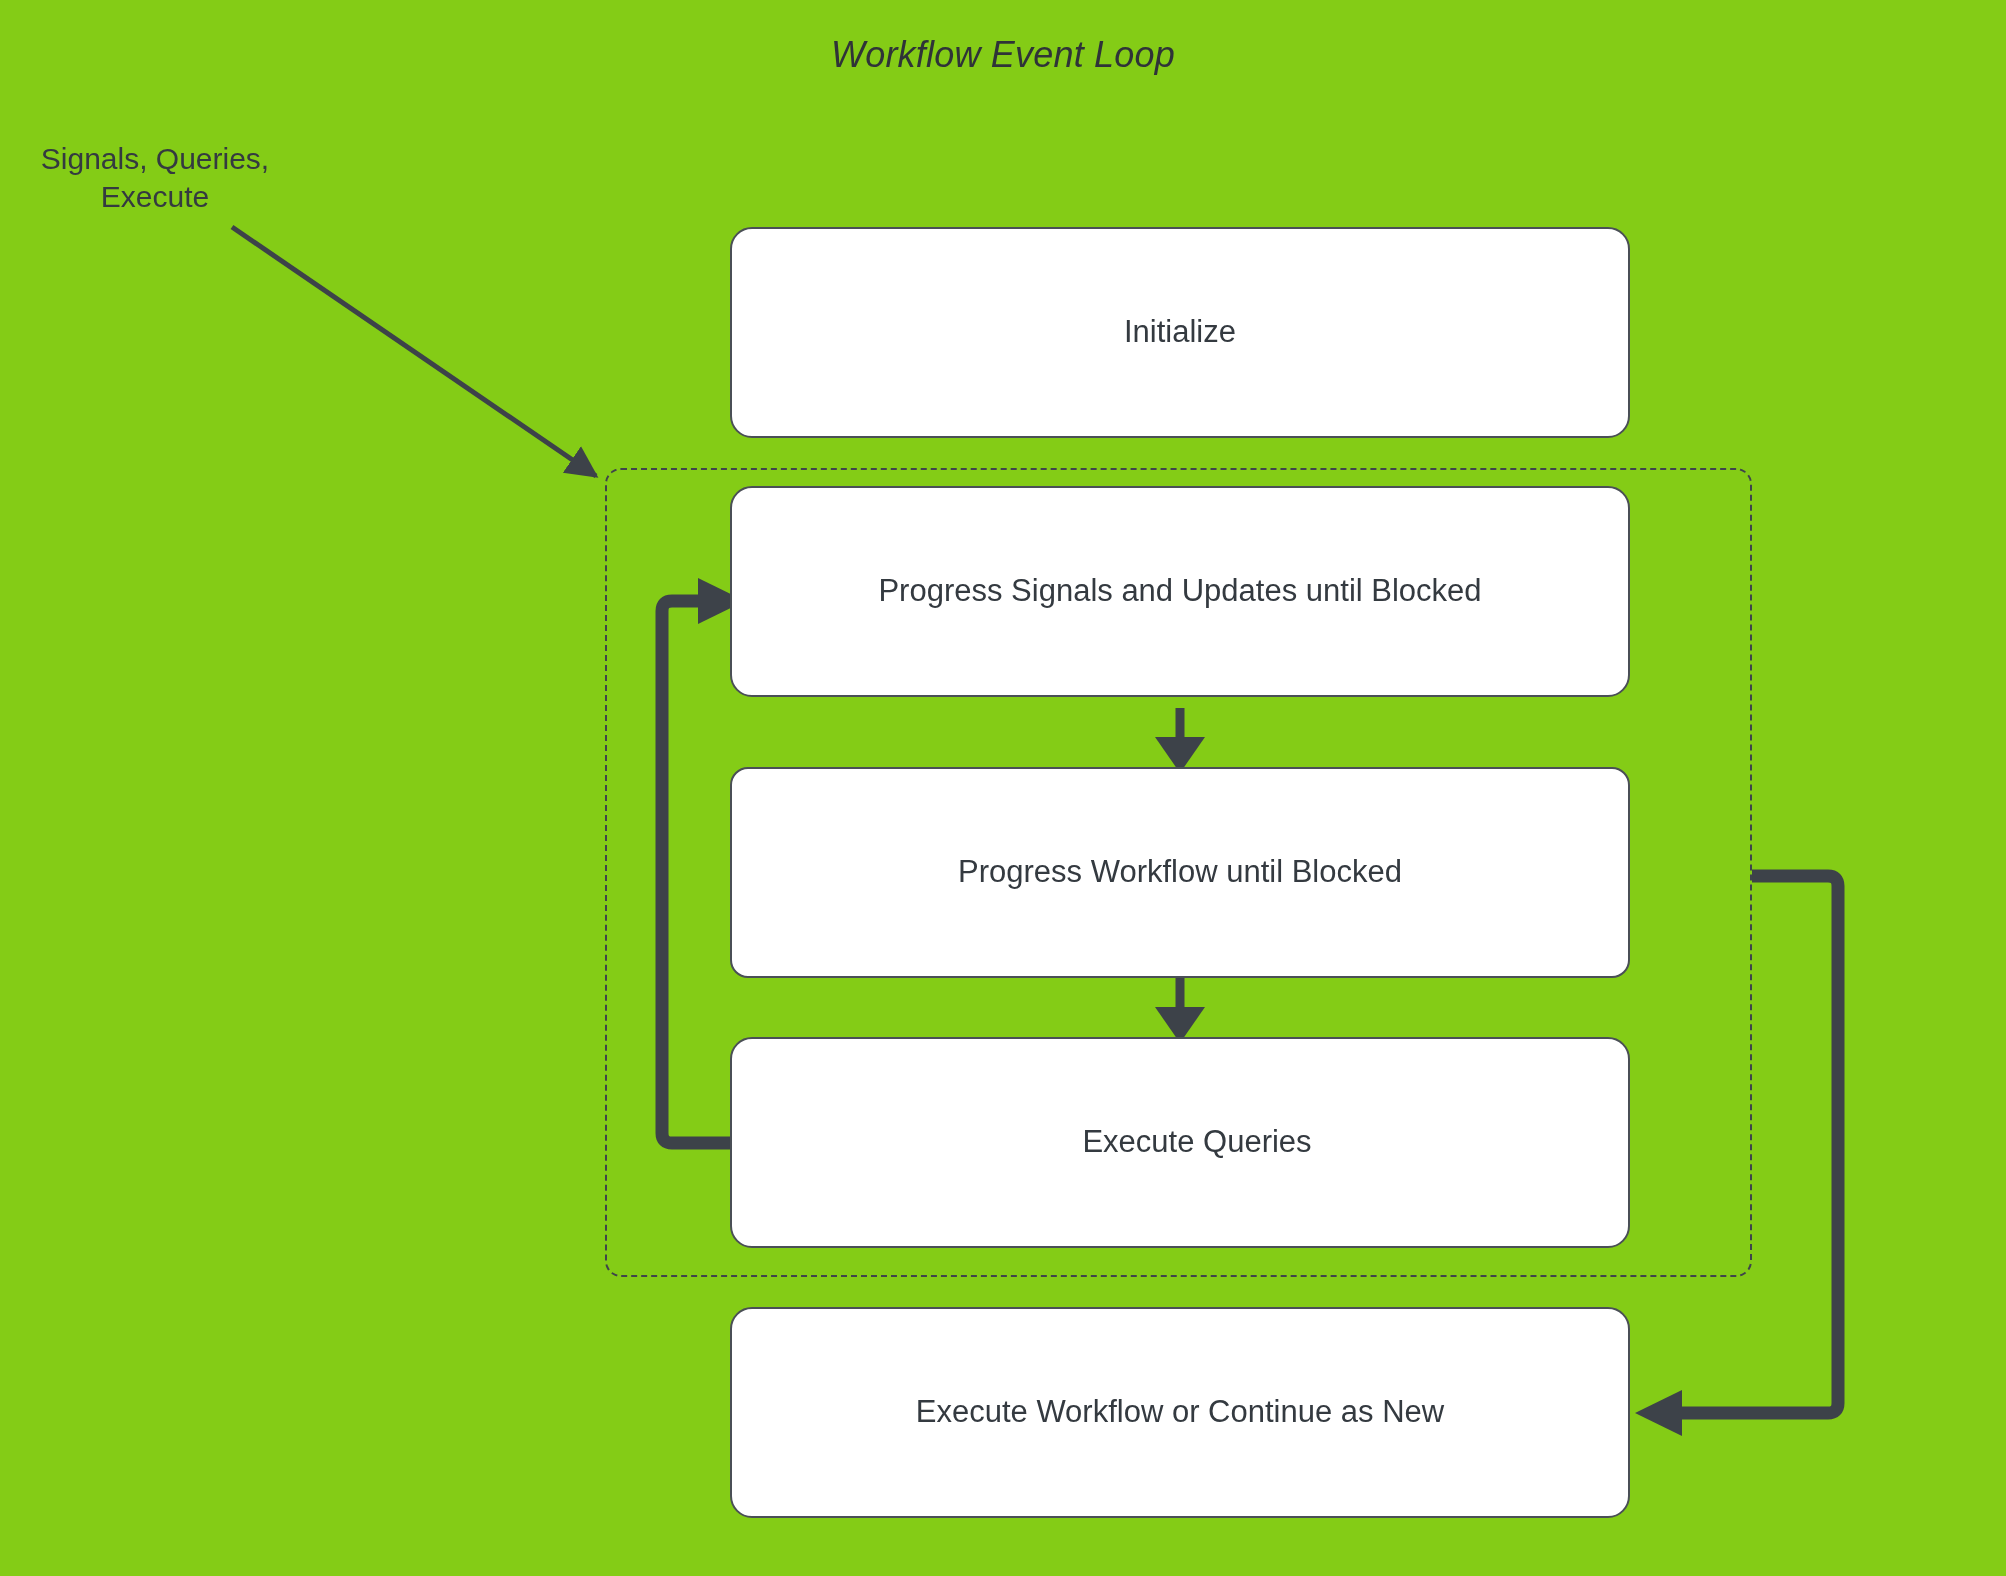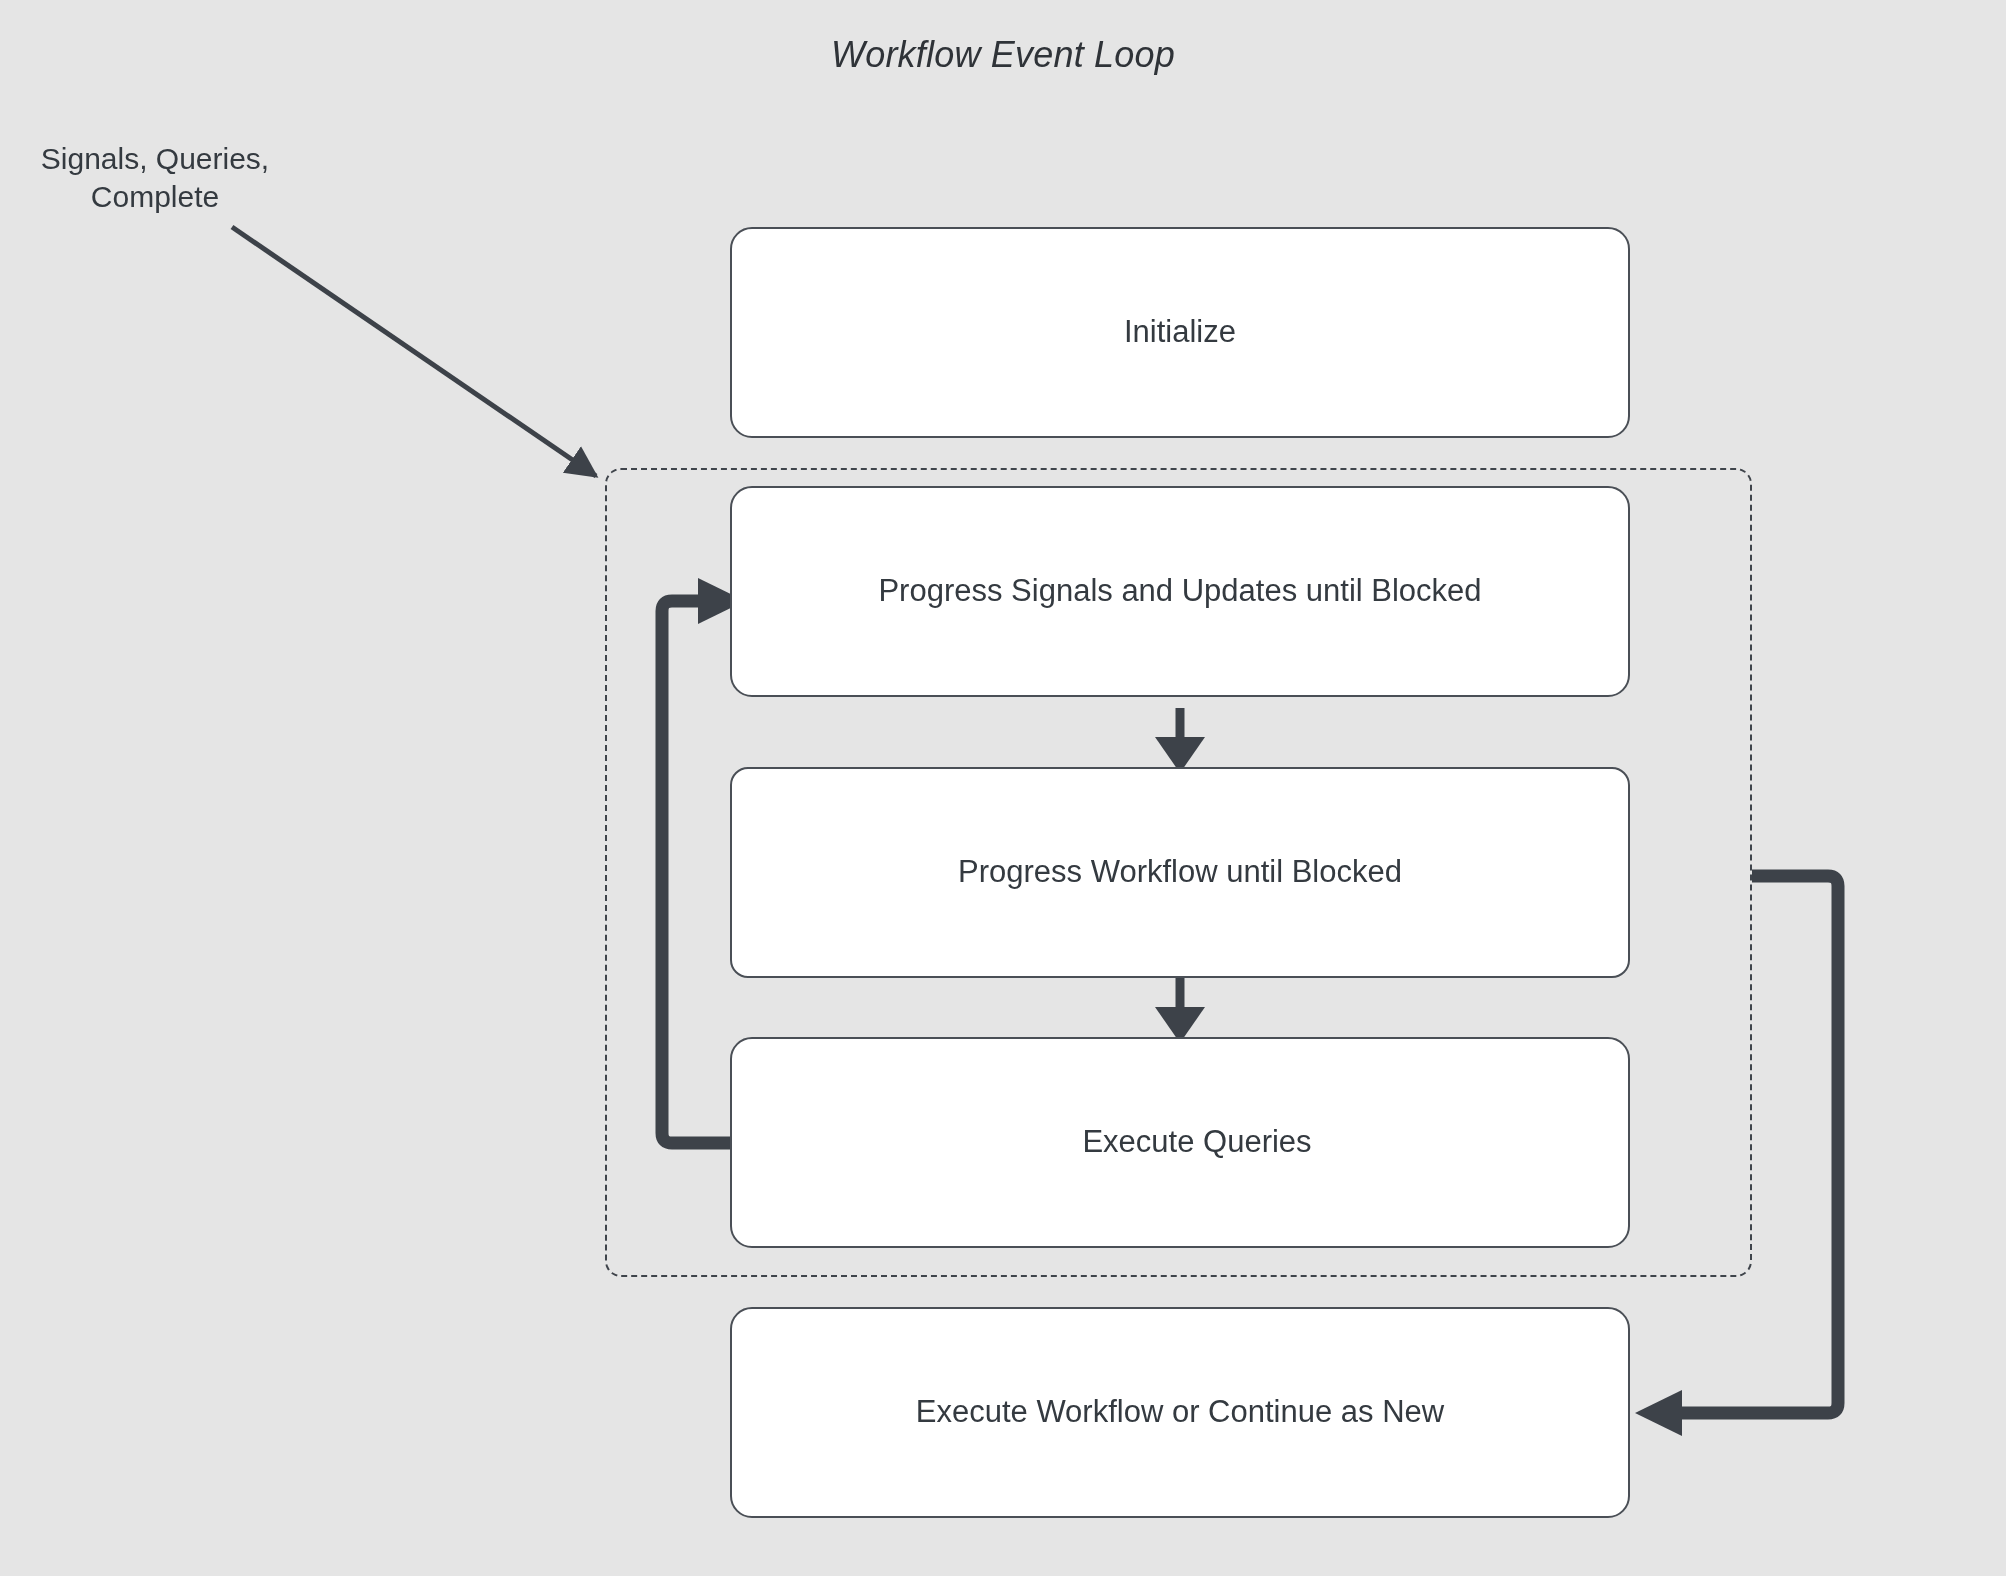--- a/index.html
+++ b/index.html
@@ -5,21 +5,21 @@
 <style>
   html, body {
     margin: 0;
     padding: 0;
     background: #ffffff;
   }
   #canvas {
     position: relative;
     width: 2006px;
     height: 1576px;
-    background: #e5e5e5;
+    background: #84cc16;
     overflow: hidden;
     font-family: "Liberation Sans", "DejaVu Sans", sans-serif;
   }
   #diagram-svg {
     position: absolute;
     left: 0;
     top: 0;
     width: 2006px;
     height: 1576px;
   }
@@ -89,21 +89,21 @@
 </style>
 </head>
 <body>
 
 <div id="canvas">
 
   <div class="diagram-title">Workflow Event Loop</div>
 
   <div class="ext-label">
     <div>Signals, Queries,</div>
-    <div>Complete</div>
+    <div>Execute</div>
   </div>
 
   <svg id="diagram-svg" viewBox="0 0 2006 1576">
     <defs>
       <marker id="arrow-thin" viewBox="0 0 12 12" refX="10" refY="6" markerWidth="7" markerHeight="7" orient="auto-start-reverse">
         <path d="M 0 0.5 L 11 6 L 0 11.5 z" fill="#3d4249"></path>
       </marker>
     </defs>
 
     <g>

